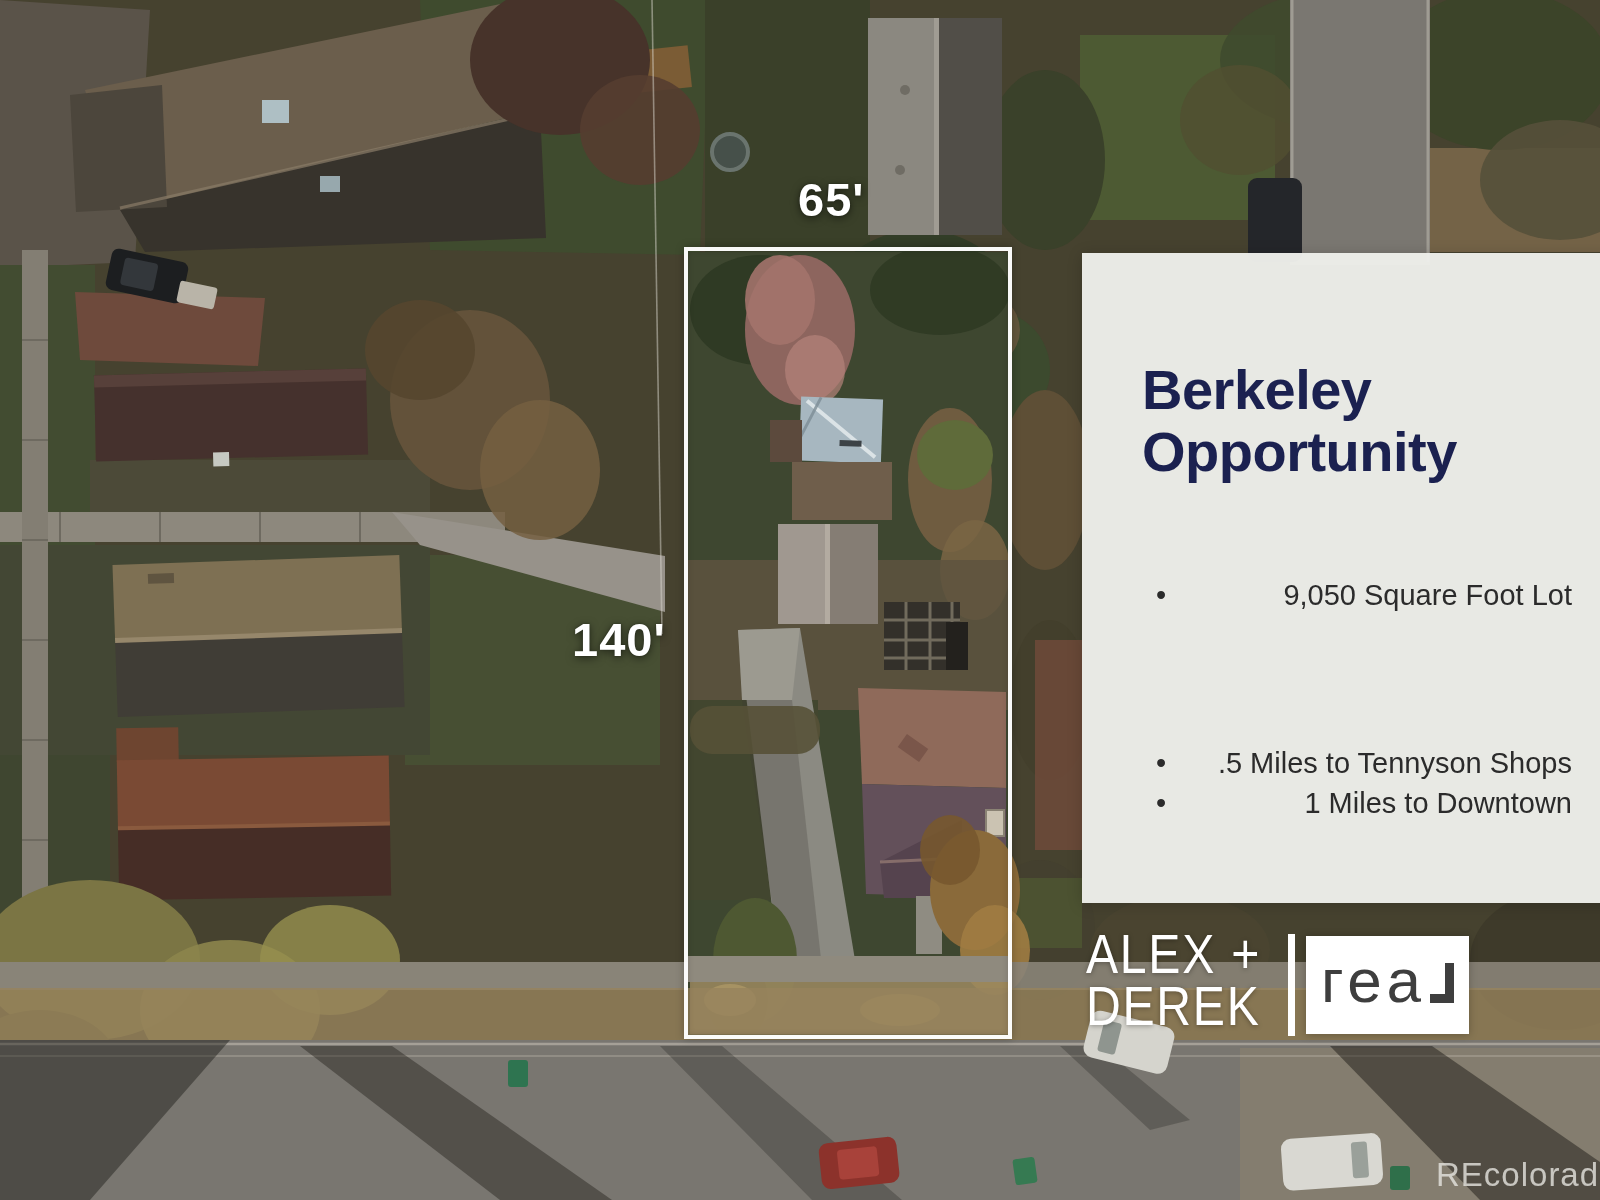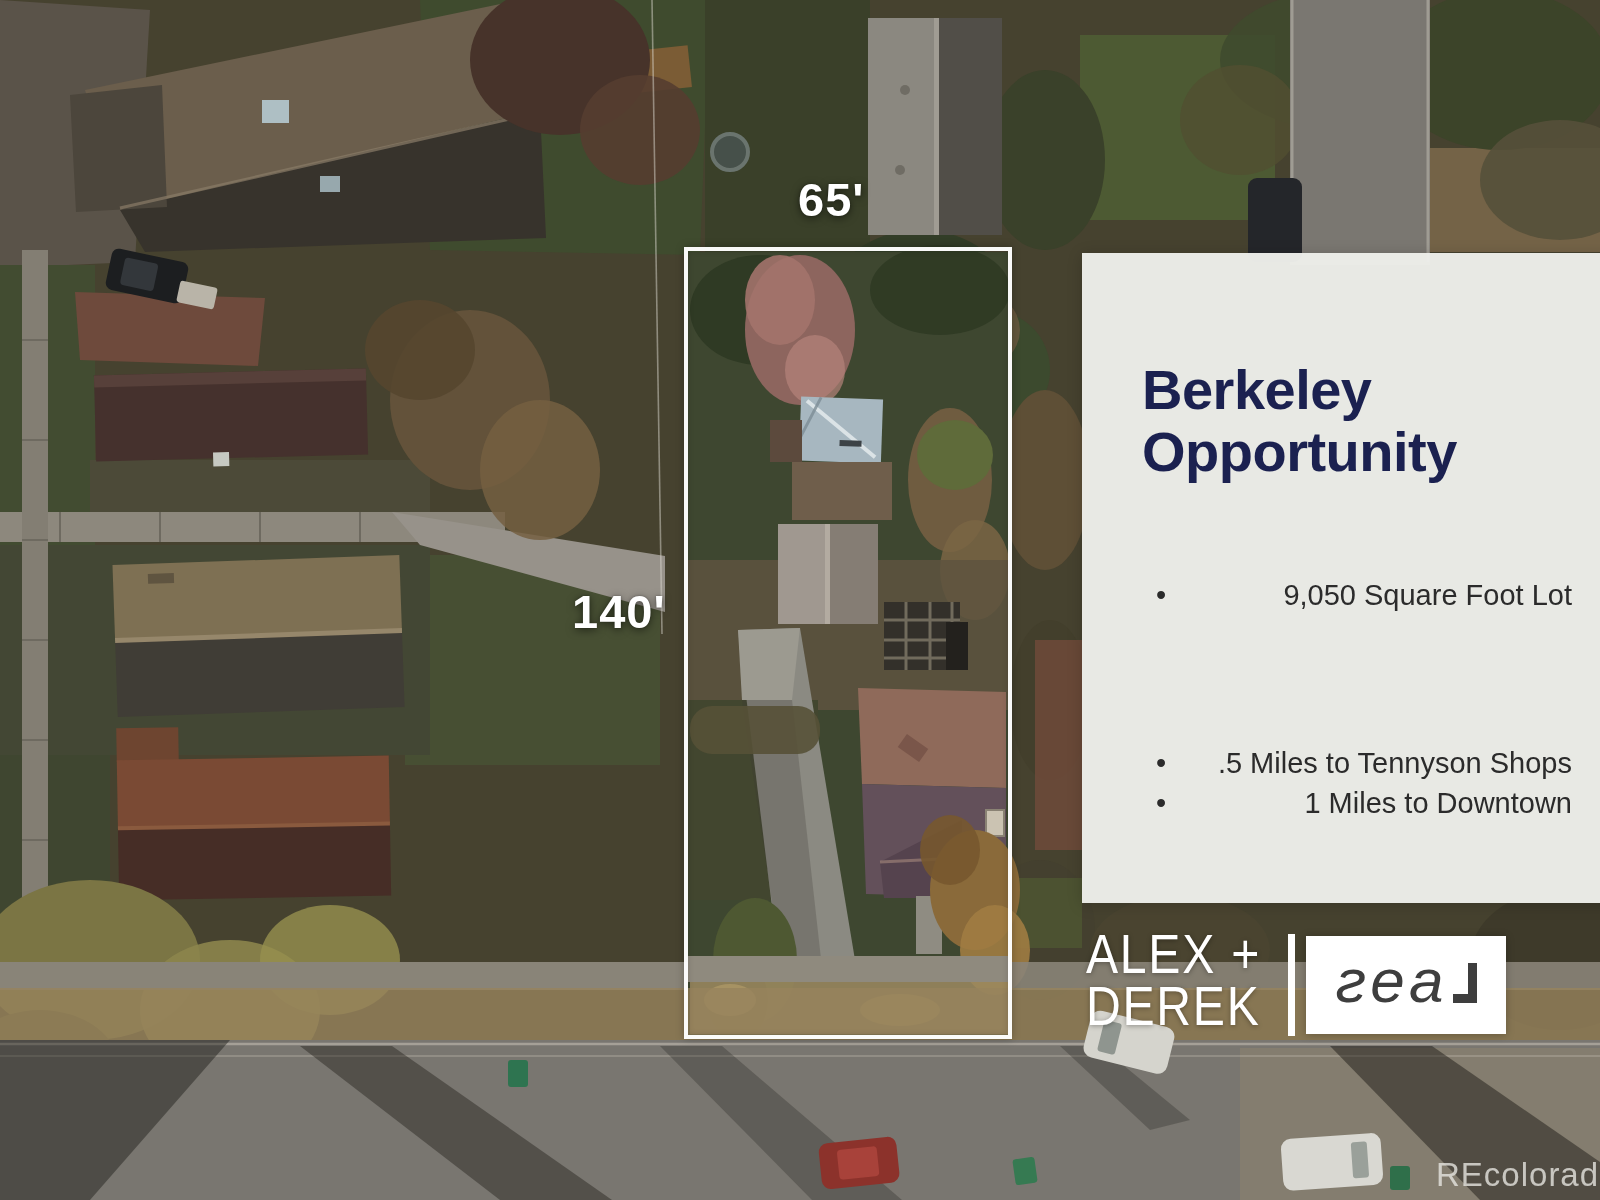--- a/index.html
+++ b/index.html
@@ -16,21 +16,21 @@
     box-shadow:0 0 8px rgba(0,0,0,0.25), inset 0 0 6px rgba(0,0,0,0.15);
   }
 
   
   .dim {
     position:absolute; color:#ffffff; font-weight:700; font-size:47px;
     text-shadow:0 2px 8px rgba(0,0,0,0.55), 0 0 2px rgba(0,0,0,0.35);
     letter-spacing:1px;
   }
   .dim-width { left:798px; top:172px; }
-  .dim-depth { left:572px; top:584px; }
+  .dim-depth { left:572px; top:612px; }
 
   
   .card {
     position:absolute; left:1082px; top:253px; width:566px; height:650px;
     background:rgba(237,238,234,0.97);
     box-shadow:0 2px 14px rgba(0,0,0,0.18);
   }
   .card-title {
     position:absolute; left:60px; top:68px; color:#1b2150;
     font-size:56px; line-height:62px; font-weight:700; letter-spacing:-0.5px;
@@ -46,24 +46,23 @@
   
   .agents {
     position:absolute; left:1086px; top:928px; color:#ffffff;
     font-size:56px; line-height:52px; font-weight:400; letter-spacing:2px;
     transform:scaleX(0.86); transform-origin:left top;
     text-shadow:0 1px 6px rgba(0,0,0,0.35);
   }
   .agents span { display:block; }
   .brand-divider { position:absolute; left:1288px; top:934px; width:7px; height:102px; background:#ffffff; }
   .logo-box {
-    position:absolute; left:1306px; top:936px; width:200px; height:98px; background:#ffffff;
+    position:absolute; left:1306px; top:936px; width:163px; height:98px; background:#ffffff;
     display:flex; align-items:center; justify-content:center;
     box-shadow:0 1px 8px rgba(0,0,0,0.25);
-    font-style:italic;
   }
   .logo-glyphs { font-size:62px; color:#3e3e3e; letter-spacing:5px; line-height:1; transform:translateY(-4px); }
   .logo-l { width:24px; height:40px; margin-left:4px; transform:translateY(-2px);
     border-right:9px solid #3e3e3e; border-bottom:9px solid #3e3e3e; box-sizing:border-box; }
 
   
   .watermark {
     position:absolute; left:1436px; top:1156px; font-size:33px; letter-spacing:1px;
     color:rgba(230,229,224,0.8);
   }

